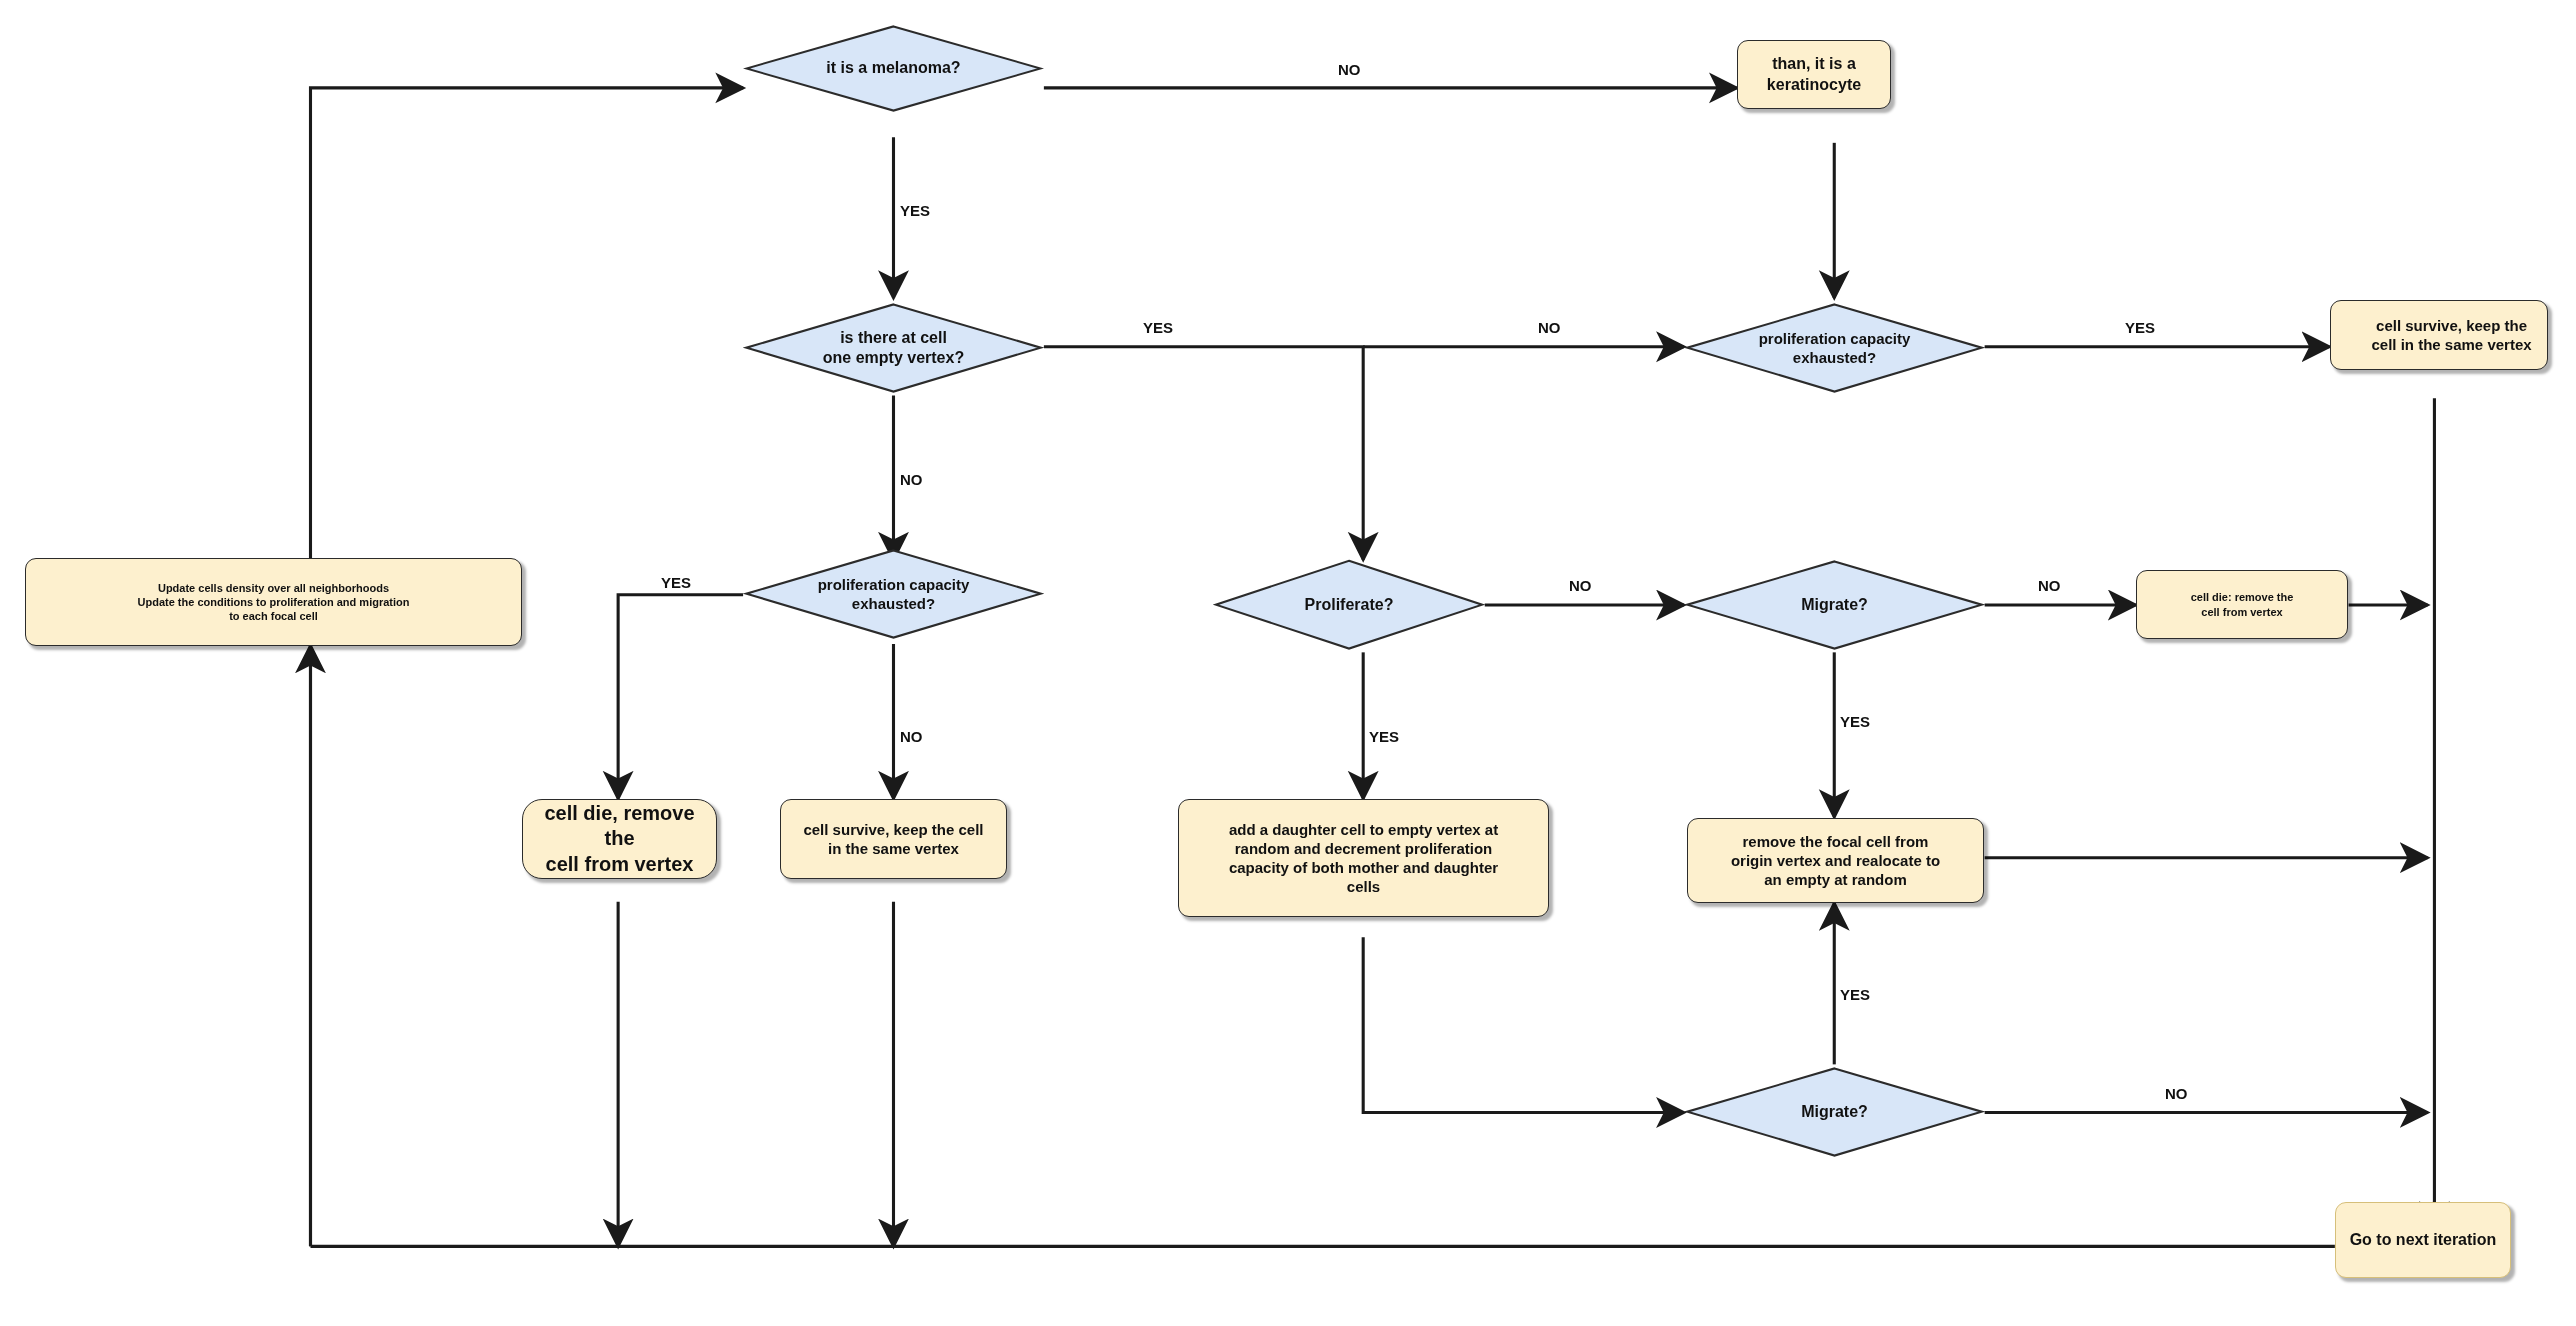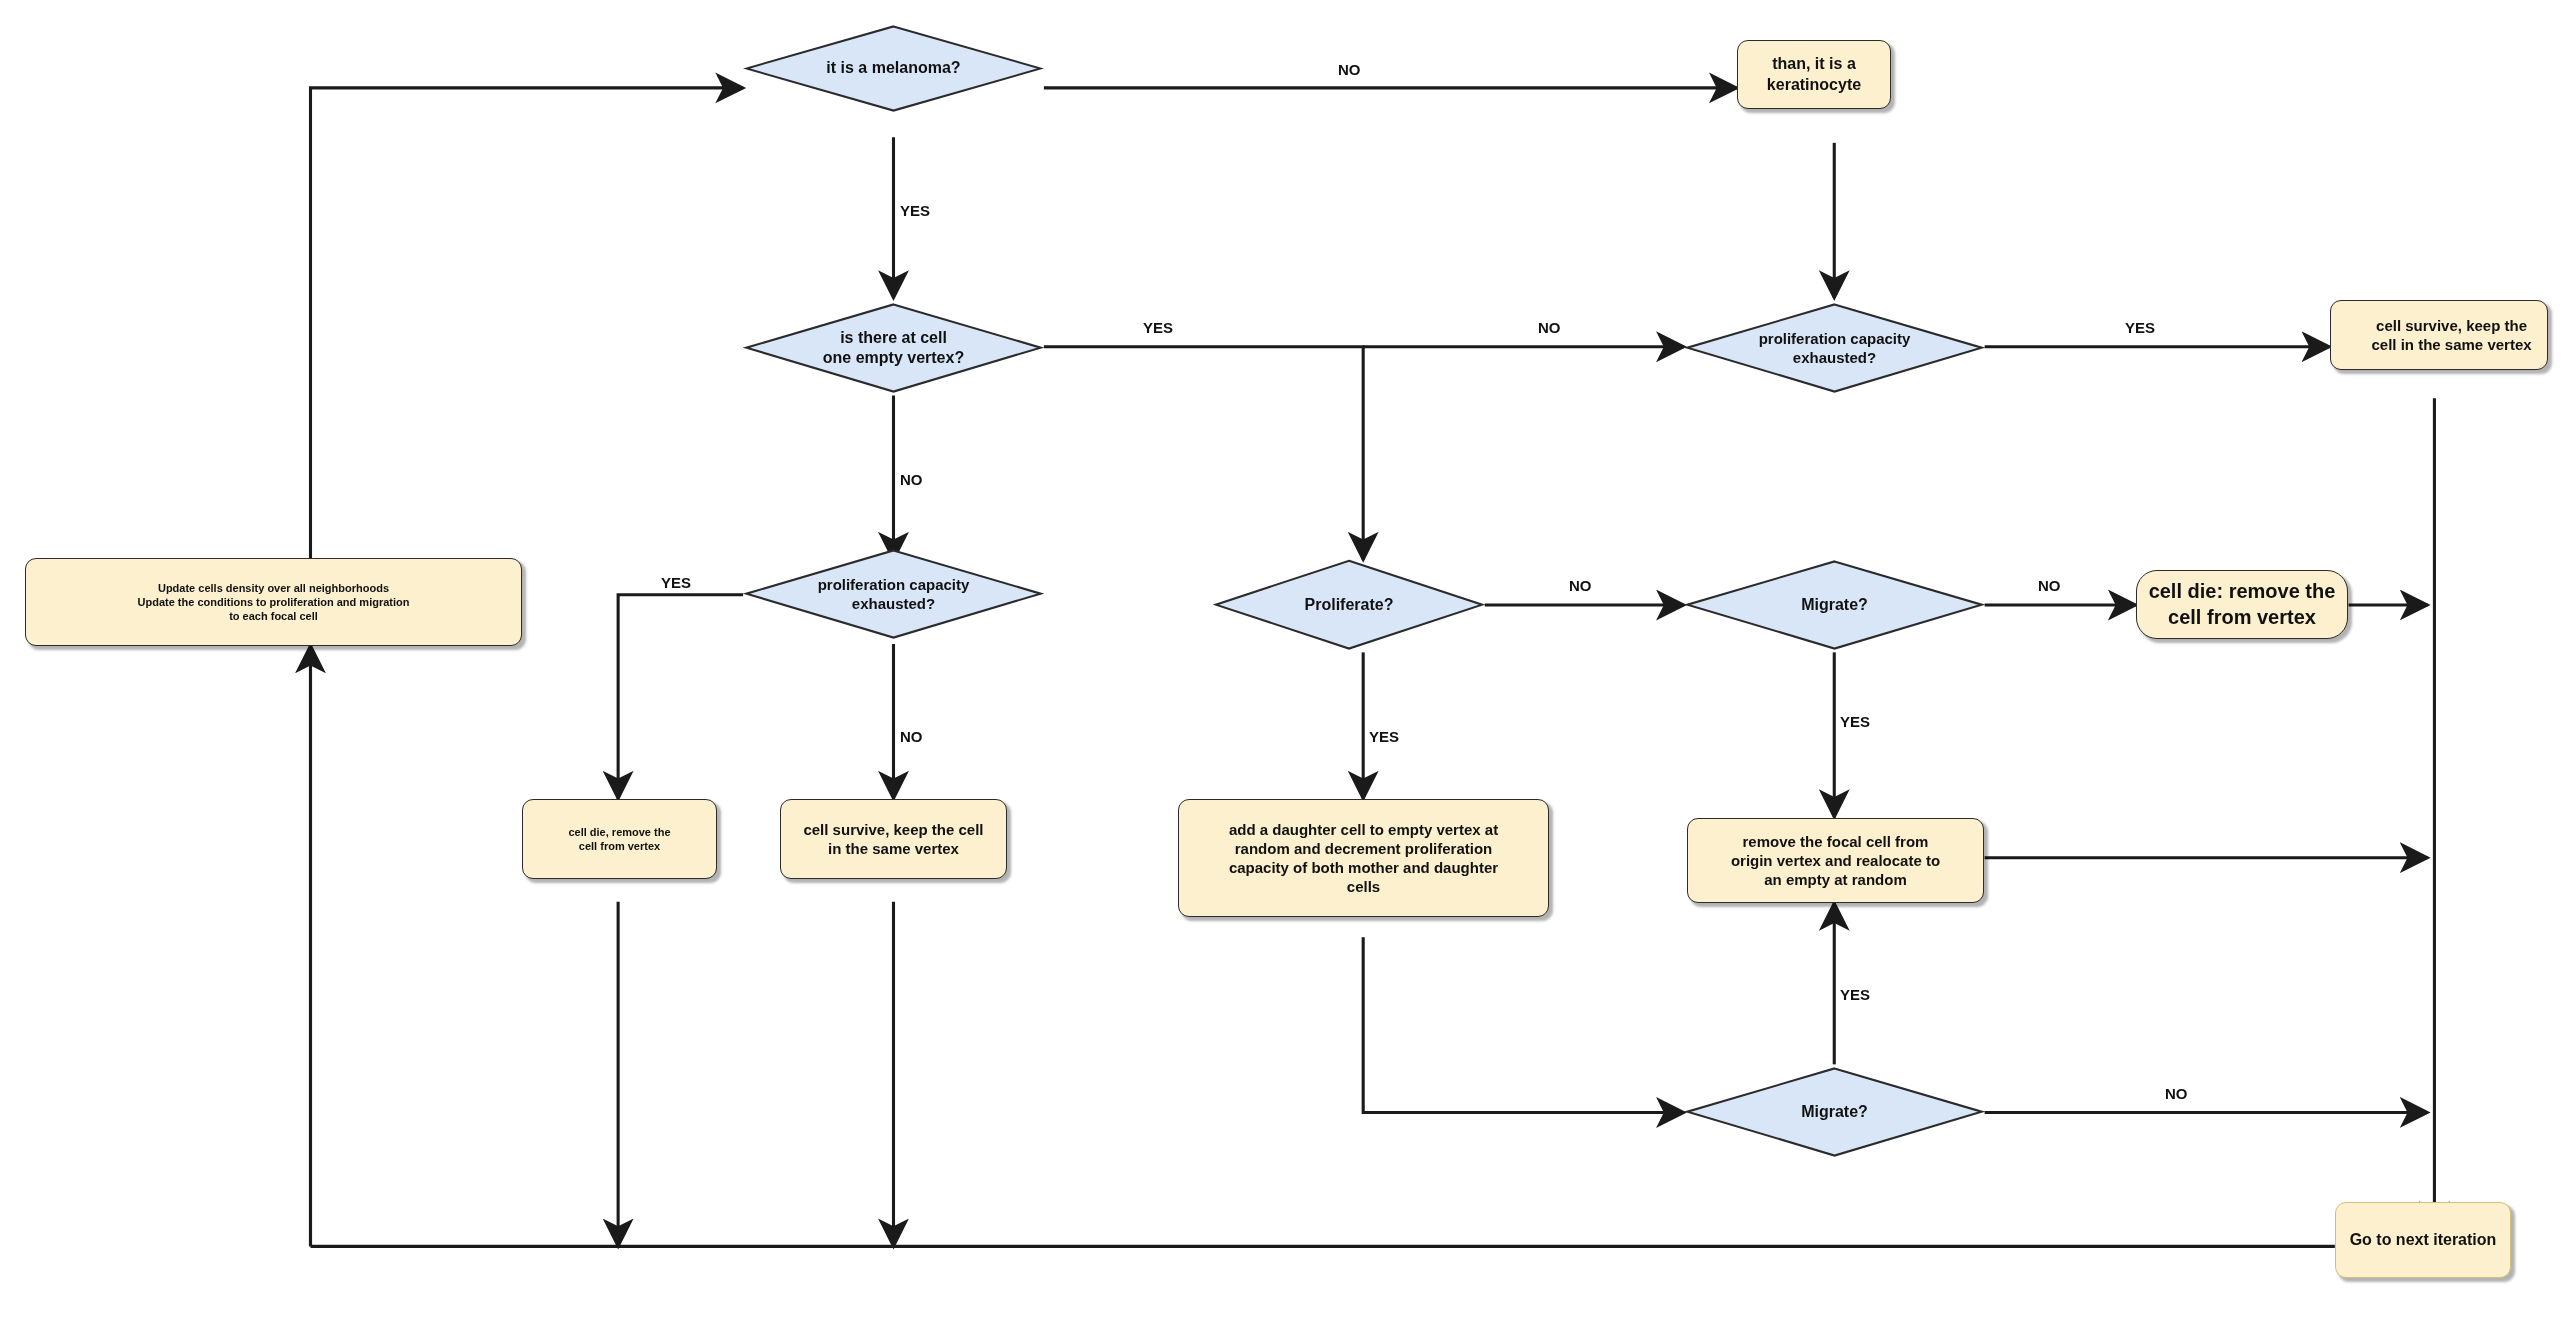--- a/index.html
+++ b/index.html
@@ -190,26 +190,26 @@
     <span class="dlabel">Proliferate?</span>
   </div>
 
   <div class="node diamond" style="left:1684px; top:558px; width:301px; height:94px; font-size:16px;">
     <svg class="dshape" viewBox="0 0 438 137" preserveAspectRatio="none">
       <polygon points="219,5 433,68 219,132 5,68" fill="#d8e6f8" stroke="#2b2b2b" stroke-width="3"></polygon>
     </svg>
     <span class="dlabel">Migrate?</span>
   </div>
 
-  <div class="node box" style="left:2136px; top:570px; width:212px; height:69px; font-size:20px;border-radius:21px;">
+  <div class="node box" style="left:2136px; top:570px; width:212px; height:69px; font-size:11px;">
     <span>cell die: remove the
 cell from vertex</span>
   </div>
 
-  <div class="node box" style="left:522px; top:799px; width:195px; height:80px; font-size:11px;">
+  <div class="node box" style="left:522px; top:799px; width:195px; height:80px; font-size:20px;border-radius:20px;">
     <span>cell die, remove the
 cell from vertex</span>
   </div>
 
   <div class="node box" style="left:780px; top:799px; width:227px; height:80px; font-size:15px;">
     <span>cell survive, keep the cell
 in the same vertex</span>
   </div>
 
   <div class="node box" style="left:1178px; top:799px; width:371px; height:118px; font-size:15px;">

